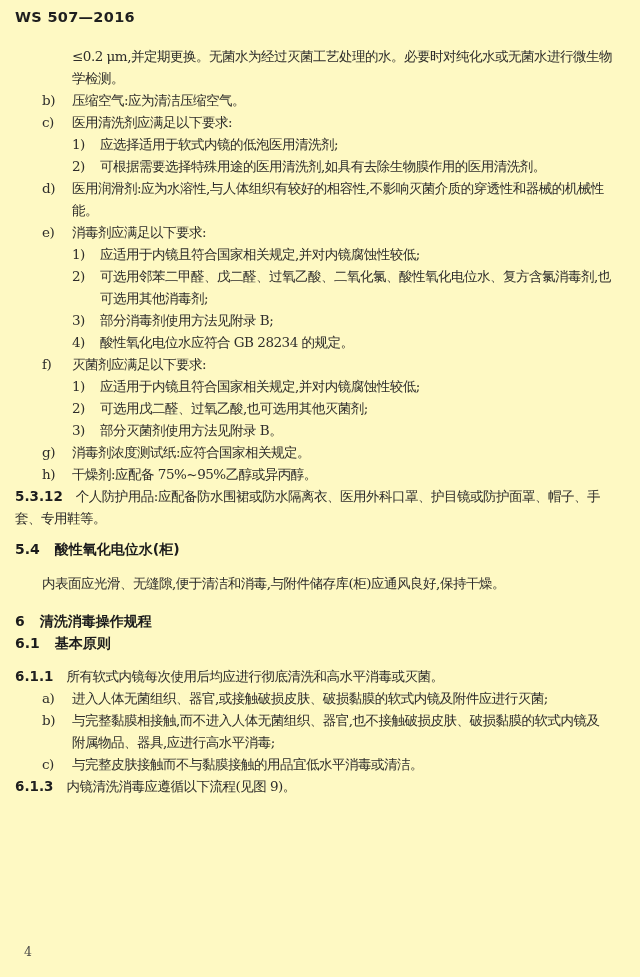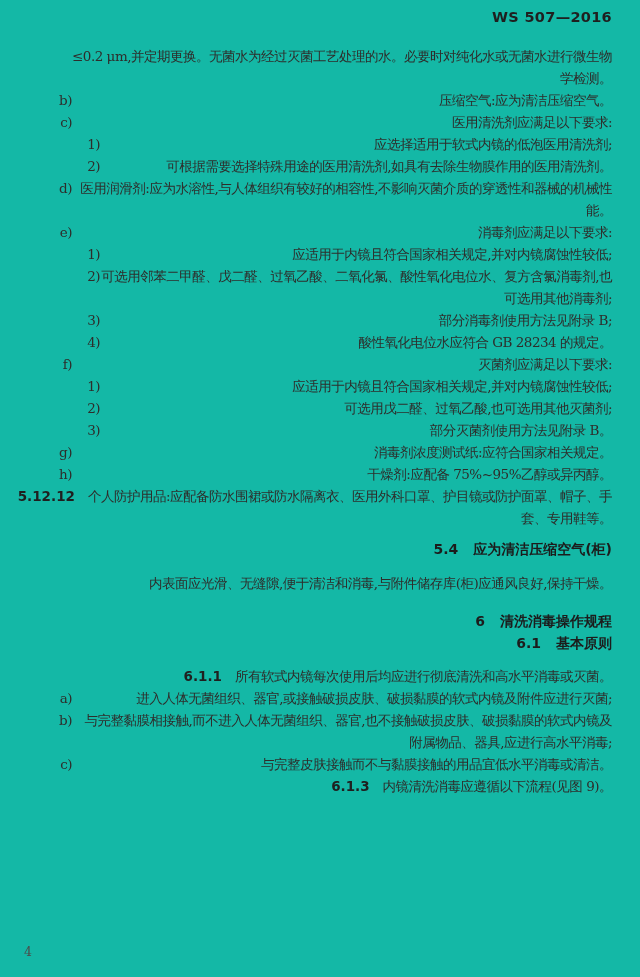--- a/index.html
+++ b/index.html
@@ -4,27 +4,26 @@
 <style>
   html, body {
     margin: 0;
     padding: 0;
     background: #fbfbf9;
   }
   .page {
     position: relative;
     width: 640px;
     height: 977px;
-    background: #14b8a6;
+    background: #fef9c3;
     overflow: hidden;
     font-family: "DejaVu Serif", "Liberation Serif", serif;
     font-size: 13.5px;
     color: #2e2d2b;
     letter-spacing: -0.5px;
-    text-align: right;
   }
   .content {
     padding: 6px 28px 0 15px;
   }
   .line { line-height: 22px; }
 
   .doc-header {
     font-family: "DejaVu Sans", "Liberation Sans", sans-serif;
     font-weight: bold;
     font-size: 14.5px;
@@ -176,23 +175,23 @@
     <div class="line item">
       <span class="marker">g)</span>
       <span class="itext">消毒剂浓度测试纸:应符合国家相关规定。</span>
     </div>
 
     <div class="line item">
       <span class="marker">h)</span>
       <span class="itext">干燥剂:应配备 75%~95%乙醇或异丙醇。</span>
     </div>
 
-    <p class="line clause"><span class="cnum">5.12.12</span><span>个人防护用品:应配备防水围裙或防水隔离衣、医用外科口罩、护目镜或防护面罩、帽子、手套、专用鞋等。</span></p>
-
-    <h2 class="line heading mt-h54"><span class="hnum">5.4</span><span>应为清洁压缩空气(柜)</span></h2>
+    <p class="line clause"><span class="cnum">5.3.12</span><span>个人防护用品:应配备防水围裙或防水隔离衣、医用外科口罩、护目镜或防护面罩、帽子、手套、专用鞋等。</span></p>
+
+    <h2 class="line heading mt-h54"><span class="hnum">5.4</span><span>酸性氧化电位水(柜)</span></h2>
 
     <p class="line indent2 mt-p54">内表面应光滑、无缝隙,便于清洁和消毒,与附件储存库(柜)应通风良好,保持干燥。</p>
 
     <h1 class="line heading mt-h6"><span class="hnum">6</span><span>清洗消毒操作规程</span></h1>
 
     <h2 class="line heading mt-h61"><span class="hnum">6.1</span><span>基本原则</span></h2>
 
     <p class="line clause mt-c611"><span class="cnum">6.1.1</span><span>所有软式内镜每次使用后均应进行彻底清洗和高水平消毒或灭菌。</span></p>
 
 

